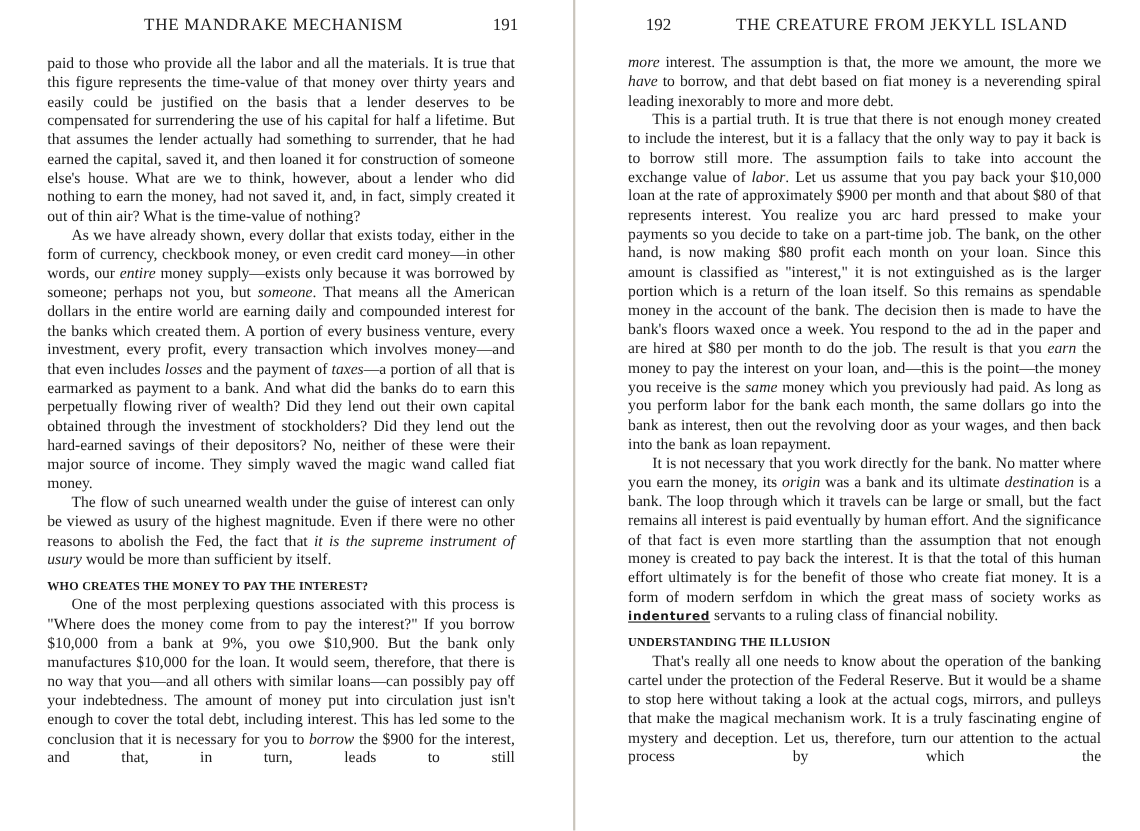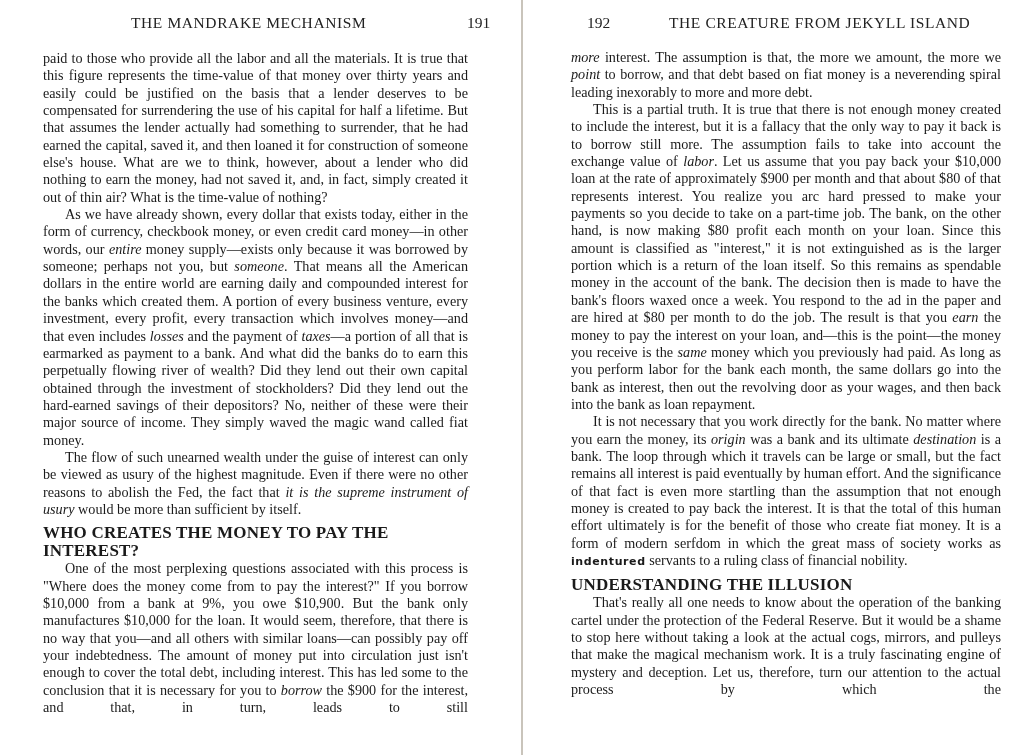--- a/index.html
+++ b/index.html
@@ -50,21 +50,21 @@
       line-height: 22px;
       color: #222;
       white-space: nowrap;
     }
     .page.left .running-head .title {
       position: absolute;
       left: 88px;
     }
     .page.left .running-head .folio {
       position: absolute;
-      left: 424px;
+      left: 405px;
       letter-spacing: 0;
       text-align: right;
     }
     .page.right .running-head .folio {
       position: absolute;
       left: 16px;
       letter-spacing: 0;
     }
     .page.right .running-head .title {
       position: absolute;
@@ -89,32 +89,33 @@
       text-indent: 22px;
     }
     .body-text p.cont {
       text-indent: 0;
     }
     .body-text p.last-line-justify {
       text-align-last: justify;
     }
     .body-text h2 {
       margin: 6px 0 0 0;
-      font-size: 17px;
+      font-size: 11px;
       line-height: 18px;
       font-weight: bold;
       letter-spacing: 0.2px;
       text-align: left;
     }
     em { font-style: italic; }
     .spaced-bold {
       font-family: "DejaVu Sans", sans-serif;
       font-weight: bold;
       font-size: 11px;
       letter-spacing: 0.6px;
+      text-decoration: underline;
     }
   </style>
 </head>
 <body>
 
 <div class="spread">
 
   <div class="page left">
     <div class="running-head">
       <span class="title">THE MANDRAKE MECHANISM</span>
@@ -136,21 +137,21 @@
 
   <div class="gutter"></div>
 
   <div class="page right">
     <div class="running-head">
       <span class="folio">192</span>
       <span class="title">THE CREATURE FROM JEKYLL ISLAND</span>
     </div>
 
     <div class="body-text">
-      <p class="cont"><em>more</em><span> interest. The assumption is that, the more we amount, the more we </span><em>point</em><span> to borrow, and that debt based on fiat money is a never­ending spiral leading inexorably to more and more debt.</span></p>
+      <p class="cont"><em>more</em><span> interest. The assumption is that, the more we amount, the more we </span><em>have</em><span> to borrow, and that debt based on fiat money is a never­ending spiral leading inexorably to more and more debt.</span></p>
 
       <p><span>This is a partial truth. It is true that there is not enough money created to include the interest, but it is a fallacy that the only way to pay it back is to borrow still more. The assumption fails to take into account the exchange value of </span><em>labor</em><span>. Let us assume that you pay back your $10,000 loan at the rate of approximately $900 per month and that about $80 of that represents interest. You realize you arc hard pressed to make your payments so you decide to take on a part-time job. The bank, on the other hand, is now making $80 profit each month on your loan. Since this amount is classified as "inter­est," it is not extinguished as is the larger portion which is a return of the loan itself. So this remains as spendable money in the account of the bank. The decision then is made to have the bank's floors waxed once a week. You respond to the ad in the paper and are hired at $80 per month to do the job. The result is that you </span><em>earn</em><span> the money to pay the interest on your loan, and—this is the point—the money you receive is the </span><em>same</em><span> money which you previously had paid. As long as you perform labor for the bank each month, the same dollars go into the bank as interest, then out the revolving door as your wages, and then back into the bank as loan repayment.</span></p>
 
       <p><span>It is not necessary that you work directly for the bank. No matter where you earn the money, its </span><em>origin</em><span> was a bank and its ultimate </span><em>destination</em><span> is a bank. The loop through which it travels can be large or small, but the fact remains all interest is paid eventually by human effort. And the significance of that fact is even more startling than the assumption that not enough money is created to pay back the interest. It is that the total of this human effort ultimately is for the benefit of those who create fiat money. It is a form of modern serfdom in which the great mass of society works as </span><span class="spaced-bold">indentured</span><span> servants to a ruling class of financial nobility.</span></p>
 
       <h2>UNDERSTANDING THE ILLUSION</h2>
 
       <p class="last-line-justify"><span>That's really all one needs to know about the operation of the banking cartel under the protection of the Federal Reserve. But it would be a shame to stop here without taking a look at the actual cogs, mirrors, and pulleys that make the magical mechanism work. It is a truly fascinating engine of mystery and deception. Let us, therefore, turn our attention to the actual process by which the</span></p>
     </div>
   </div>

